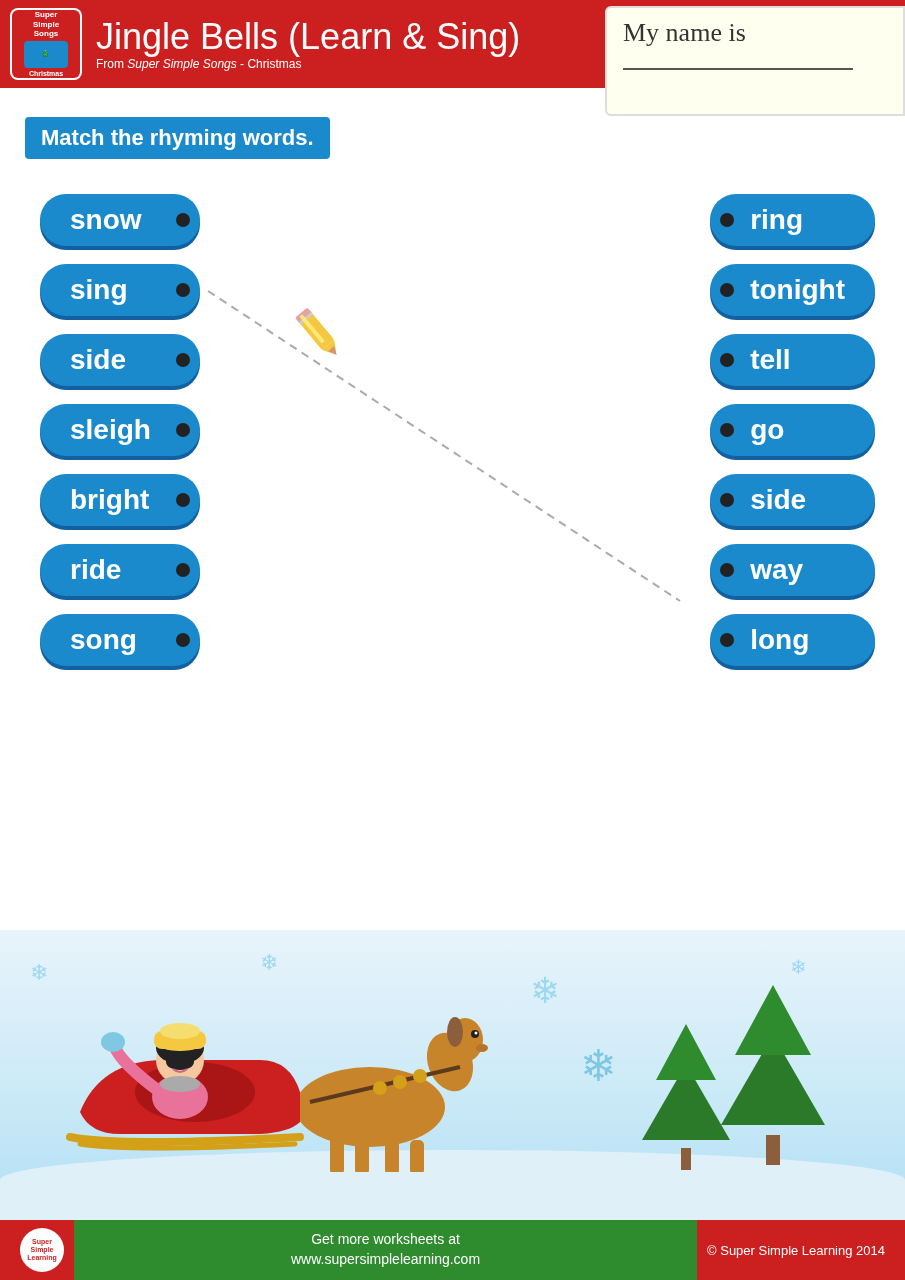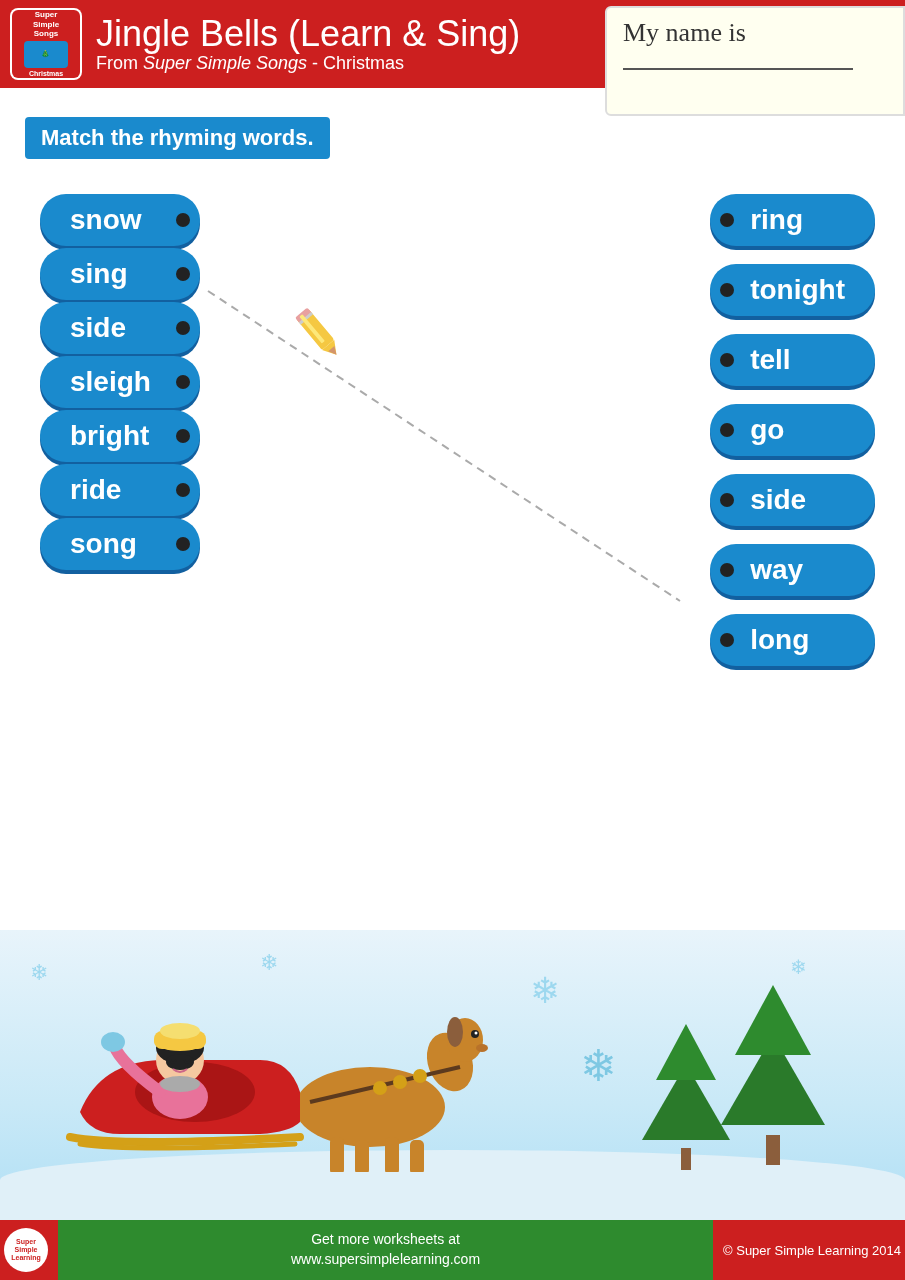--- a/index.html
+++ b/index.html
@@ -58,21 +58,21 @@
       font-size: 7px; color: #fff;
     }
     #header-text { flex: 1; }
     #header-title {
       font-size: 36px;
       font-weight: normal;
       color: #fff;
       line-height: 1.1;
     }
     #header-subtitle {
-      font-size: 18px;
+      font-size: 12px;
       color: #fff;
       margin-top: 0;
     }
     #header-subtitle em { font-style: italic; }
 
     
     #name-box {
       position: absolute;
       top: 6px;
       right: 0;
@@ -115,21 +115,21 @@
       margin-top: 0;
     }
 
     
     #left-column {
       position: absolute;
       left: 40px;
       top: 20px;
       display: flex;
       flex-direction: column;
-      gap: 2px;
+      gap: 18px;
     }
     #right-column {
       position: absolute;
       right: 30px;
       top: 20px;
       display: flex;
       flex-direction: column;
       gap: 18px;
     }
 
@@ -236,21 +236,21 @@
     #footer {
       position: absolute;
       bottom: 0;
       left: 0;
       width: 905px;
       height: 60px;
       background: #cc1f1f;
       display: flex;
       align-items: center;
       justify-content: space-between;
-      padding: 0 4px;
+      padding: 0 20px;
     }
     #footer-logo {
       display: flex;
       align-items: center;
       gap: 6px;
     }
     #footer-logo-img {
       width: 44px;
       height: 44px;
       background: #fff;

